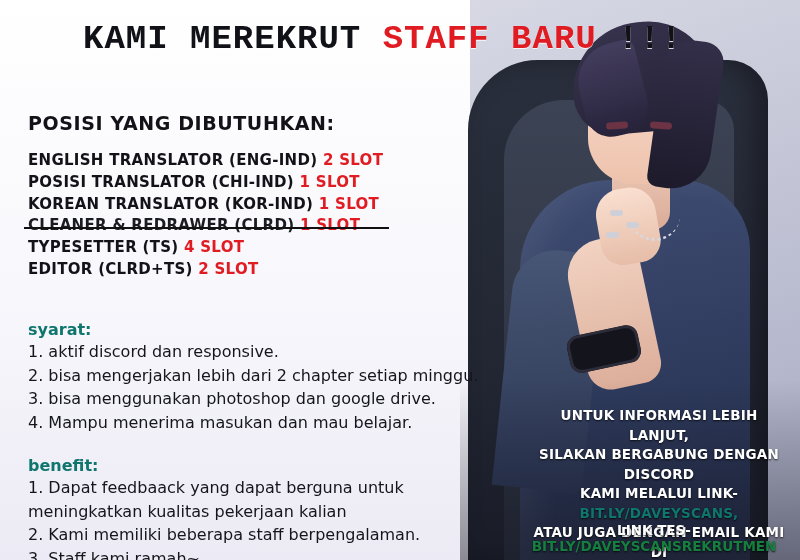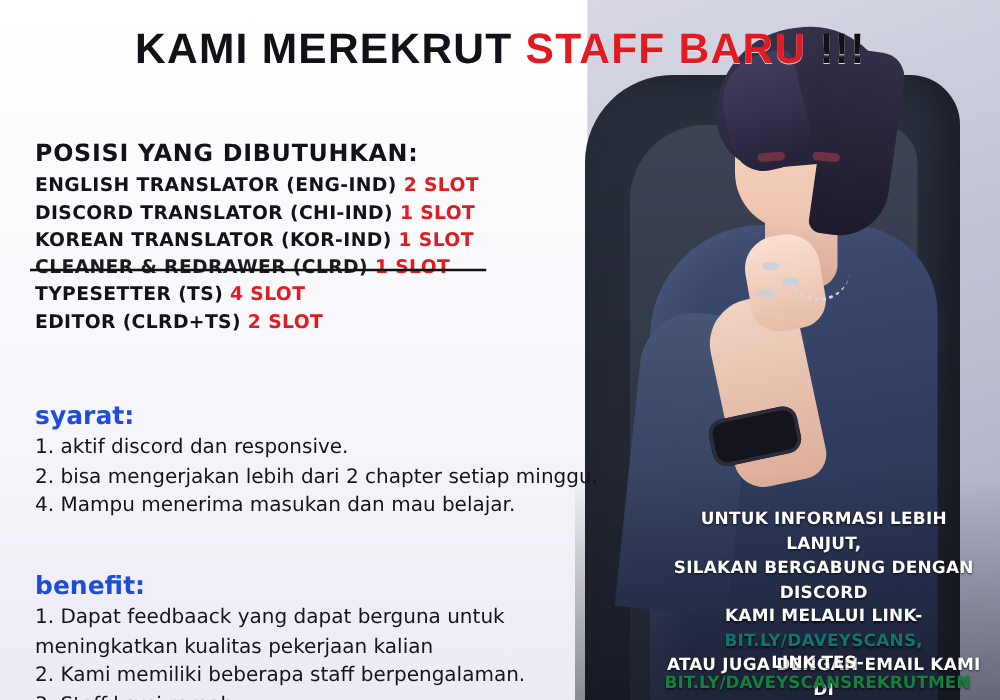--- a/index.html
+++ b/index.html
@@ -130,64 +130,64 @@
     transform: rotate(6deg);
   }
   .fig-shadow {
     position:absolute; left: 0; top: 380px; width: 340px; height: 180px;
     background: linear-gradient(180deg, rgba(20,22,34,0) 0%, rgba(20,22,34,.45) 100%);
   }
 
   
   .headline {
     position: absolute;
-    left: 108px; top: 20px;
-    font-family: Liberation Sans, sans-serif;
+    left: 83px; top: 20px;
+    font-family: Liberation Mono, monospace;
     font-weight: bold;
     font-size: 34px;
     letter-spacing: 1px;
     white-space: nowrap;
     text-shadow: 0 1px 0 rgba(255,255,255,.8);
   }
   .headline .dark { color: #111118; }
   .headline .red  { color: #e01b22; }
 
   .section {
     position: absolute;
     left: 28px;
   }
   .pos-block { top: 112px; }
   .pos-title {
     font-size: 19px;
     font-weight: bold;
     letter-spacing: .6px;
-    margin-bottom: 4px;
+    margin-bottom: 16px;
     color: #121218;
   }
   .pos-row {
     font-size: 15px;
     font-weight: bold;
     letter-spacing: .3px;
     line-height: 1.45;
     color: #121218;
     white-space: nowrap;
   }
   .pos-row .slot { color: #e01b22; }
   .pos-row.struck { position: relative; color: #1b1b22; }
   .pos-row.struck .strike {
     position: absolute;
     left: -4px; right: -6px; top: 52%;
     height: 2.5px; background: #111;
   }
 
   .req-block { top: 320px; }
   .sub-title {
-    font-size: 20px;
-    font-weight: bold;
-    color: #1d4ed8;
+    font-size: 16px;
+    font-weight: bold;
+    color: #0f766e;
     margin-bottom: 1px;
   }
   .line {
     font-size: 16px;
     line-height: 1.47;
     color: #15151c;
     white-space: nowrap;
   }
   .line.wrapme { white-space: normal; max-width: 430px; }
   .ben-block { top: 456px; }
@@ -257,21 +257,21 @@
   </div>
 
   <div class="section pos-block">
     <div class="pos-title">POSISI YANG DIBUTUHKAN:</div>
 
     <div class="pos-row">
       <span>ENGLISH TRANSLATOR (ENG-IND)</span>
       <span class="slot">2 SLOT</span>
     </div>
     <div class="pos-row">
-      <span>DISCORD TRANSLATOR (CHI-IND)</span>
+      <span>POSISI TRANSLATOR (CHI-IND)</span>
       <span class="slot">1 SLOT</span>
     </div>
     <div class="pos-row">
       <span>KOREAN TRANSLATOR (KOR-IND)</span>
       <span class="slot">1 SLOT</span>
     </div>
     <div class="pos-row struck">
       <span>CLEANER &amp; REDRAWER (CLRD)</span>
       <span class="slot">1 SLOT</span>
       <span class="strike"></span>
@@ -283,20 +283,21 @@
     <div class="pos-row">
       <span>EDITOR (CLRD+TS)</span>
       <span class="slot">2 SLOT</span>
     </div>
   </div>
 
   <div class="section req-block">
     <div class="sub-title">syarat:</div>
     <div class="line">1. aktif discord dan responsive.</div>
     <div class="line">2. bisa mengerjakan lebih dari 2 chapter setiap minggu.</div>
+    <div class="line">3. bisa menggunakan photoshop dan google drive.</div>
     <div class="line">4. Mampu menerima masukan dan mau belajar.</div>
   </div>
 
   <div class="section ben-block">
     <div class="sub-title">benefit:</div>
     <div class="line wrapme">1. Dapat feedbaack yang dapat berguna untuk meningkatkan kualitas pekerjaan kalian</div>
     <div class="line">2. Kami memiliki beberapa staff berpengalaman.</div>
     <div class="line">3. Staff kami ramah~</div>
   </div>
 

